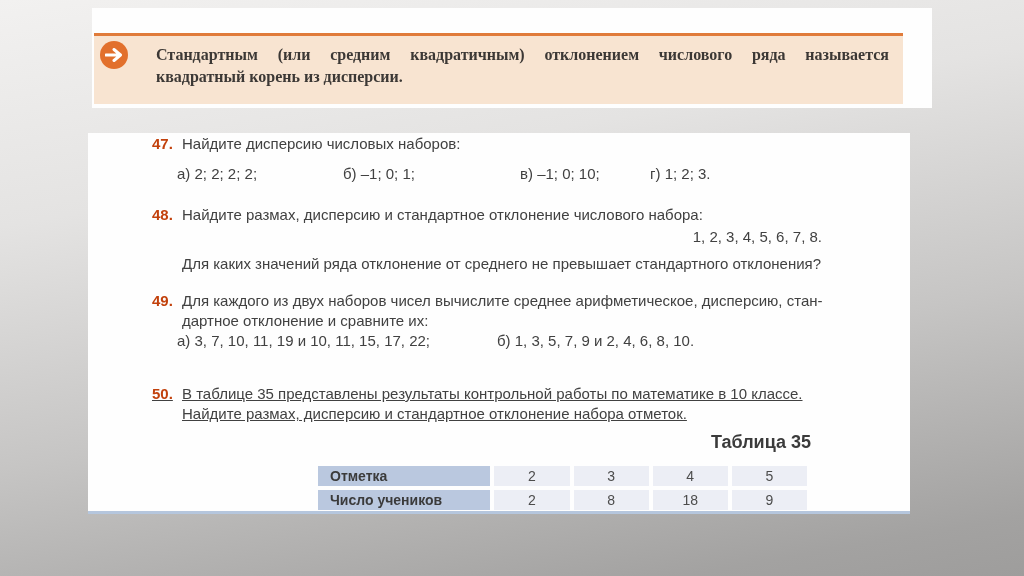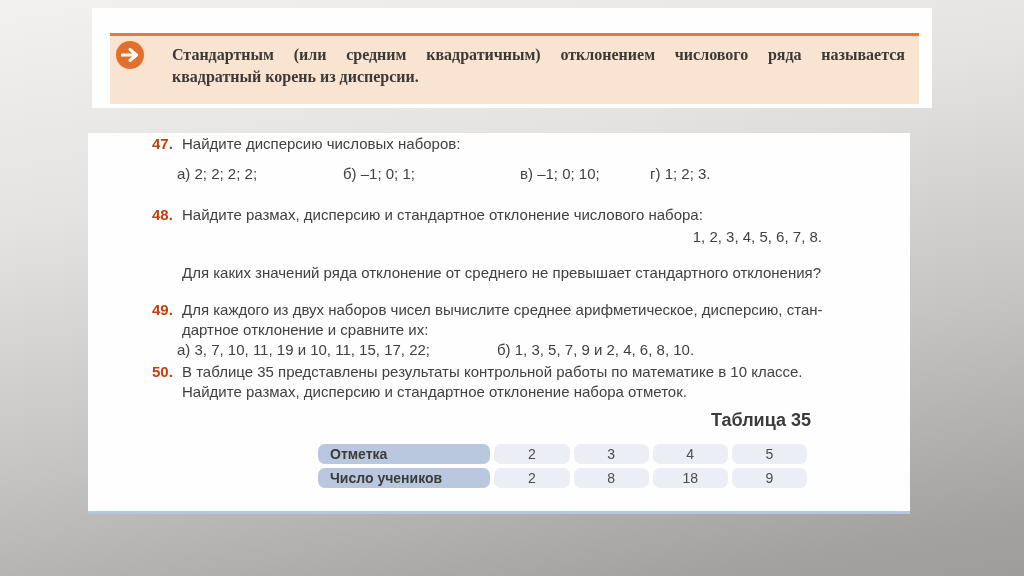--- a/index.html
+++ b/index.html
@@ -10,21 +10,21 @@
     background: linear-gradient(170deg, #f2f1f0 0%, #e4e3e2 30%, #c6c5c4 62%, #a3a2a1 92%, #9e9d9c 100%);
     overflow: hidden;
   }
 
   
   .banner-backing {
     position: absolute; left: 92px; top: 8px; width: 840px; height: 100px;
     background: #fefefe;
   }
   .banner {
-    position: absolute; left: 110px; top: 33px; width: 809px; height: 71px;
+    position: absolute; left: 94px; top: 33px; width: 809px; height: 71px;
     background: #f8e4d1;
     border-top: 3px solid #e07b3a;
   }
   .banner-icon {
     position: absolute; left: 6px; top: 5px; width: 28px; height: 28px;
     background: #e2702c; border-radius: 50%;
     display: flex; align-items: center; justify-content: center;
   }
   .banner-icon svg { display: block; }
   .banner-text {
@@ -53,35 +53,35 @@
   .opt { position: absolute; top: 0; white-space: nowrap; }
   .opt-0 { left: -5px; }
   .p47 .opt-1 { left: 161px; }
   .p47 .opt-2 { left: 338px; }
   .p47 .opt-3 { left: 468px; }
   .p49 .opt-1 { left: 315px; }
   .p47 { margin-top: 0; }
   .p47 .opts-row { margin-top: 10px; }
   .p48 { margin-top: 21px; }
   .p48 .centered-set { width: 640px; text-align: right; margin-top: 2px; }
-  .p48 .followup { margin-top: 16px; }
+  .p48 .followup { margin-top: 7px; }
   .p49 { margin-top: 17px; }
   .p49 .opts-row { margin-top: 0; }
-  .p50 { margin-top: 2px; }
+  .p50 { margin-top: 33px; text-decoration: underline; }
 
   .table-caption {
     margin-top: 8px; margin-left: 162px; width: 497px;
     text-align: right; font-weight: bold; font-size: 18px; color: #3b3b3b;
   }
   .marks-table {
     margin-top: 10px; margin-left: 162px; width: 497px;
     border-collapse: separate; border-spacing: 4px 4px;
     font-size: 14px;
   }
-  .marks-table td { height: 14px; vertical-align: middle; border-radius: 7px; }
+  .marks-table td { height: 14px; vertical-align: middle; }
   .marks-table .row-label {
     width: 172px; background: #bac8df; font-weight: bold; color: #3b3b3b;
     padding-left: 12px;
   }
   .marks-table .cell {
     width: 75px; background: #eceef5; color: #4c4c4c; text-align: center;
   }
 </style>
 </head>
 <body>

